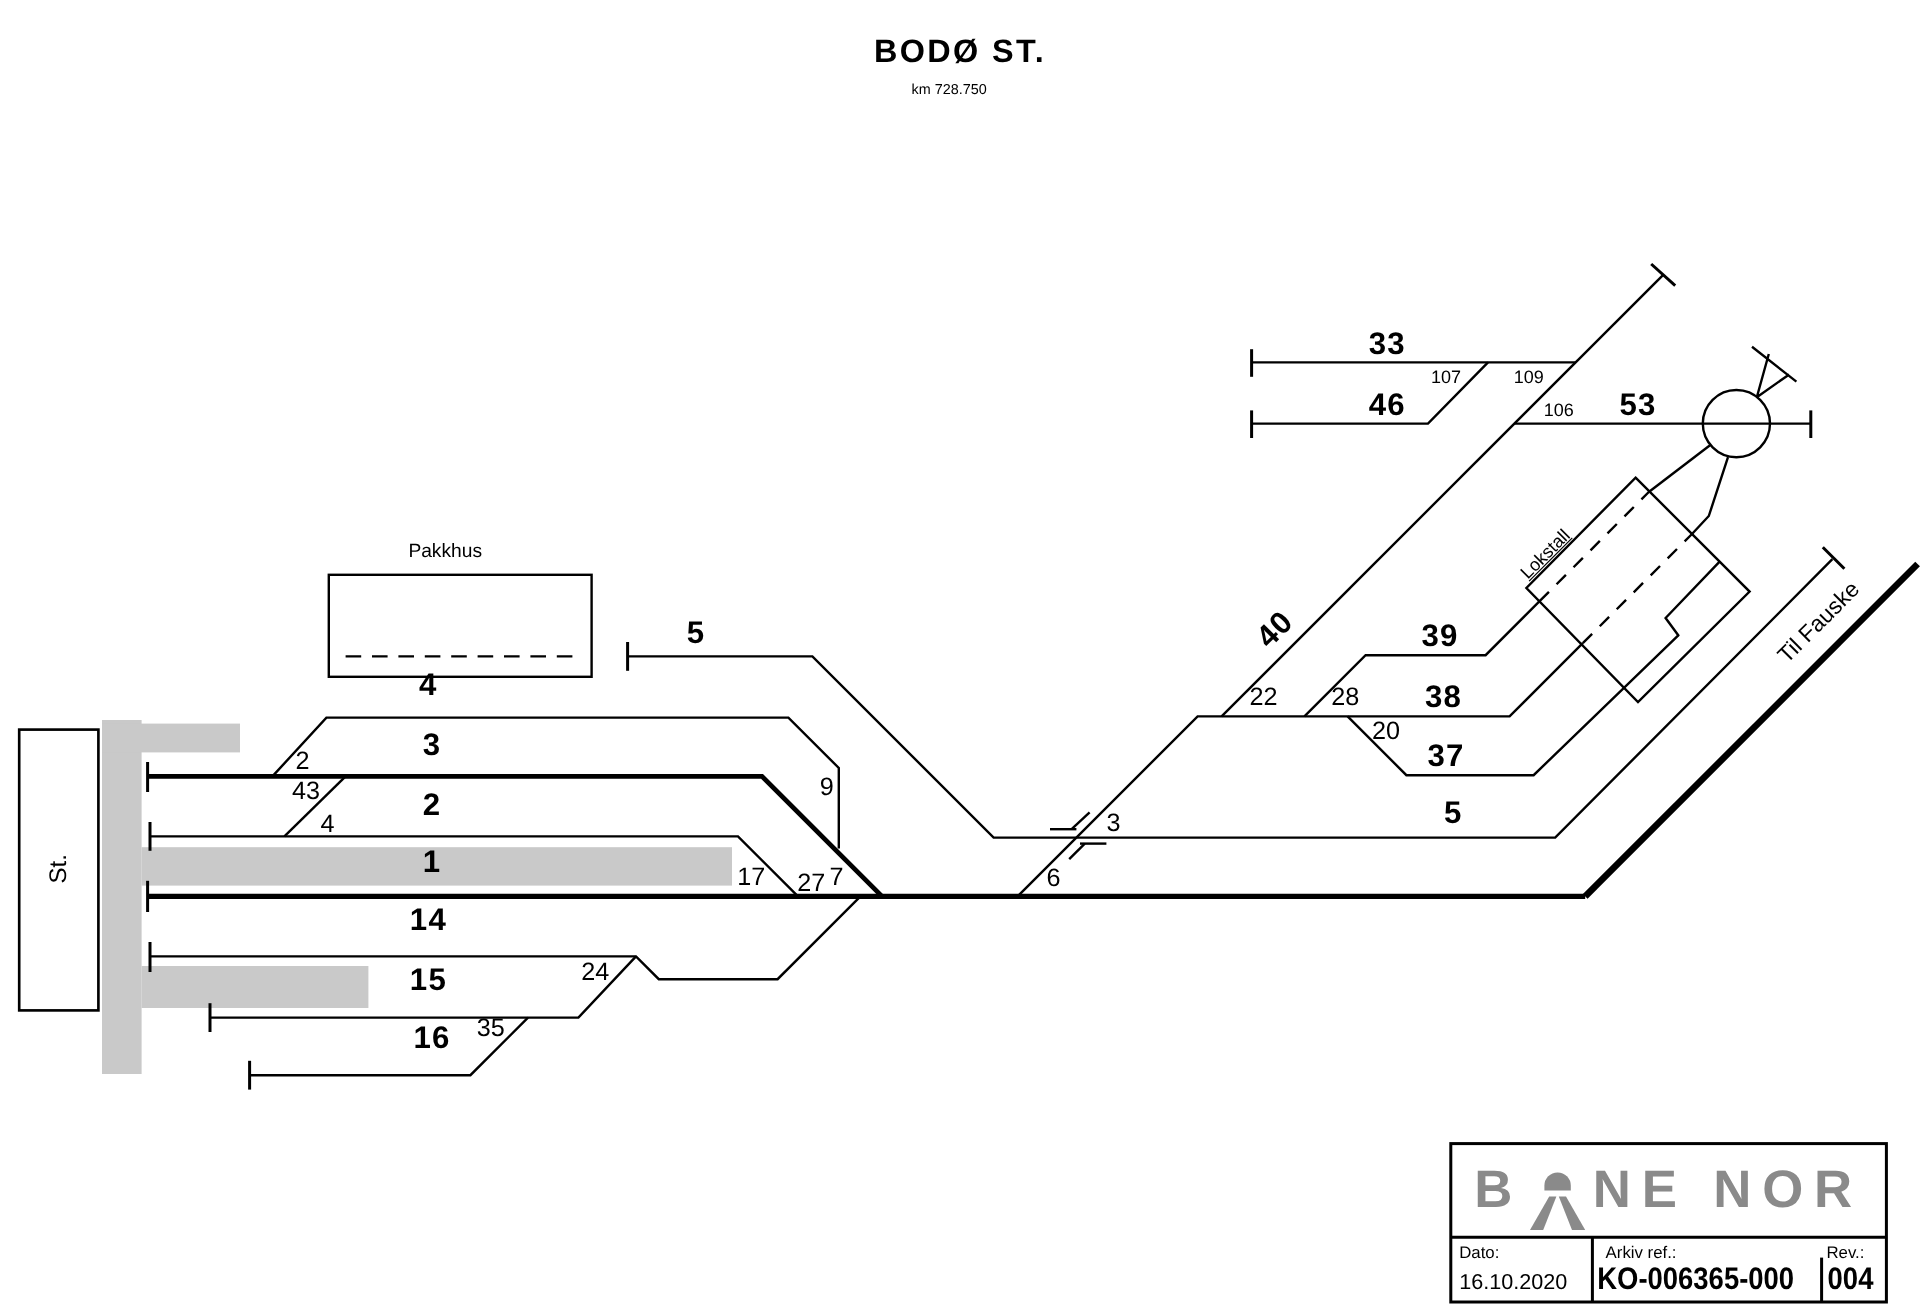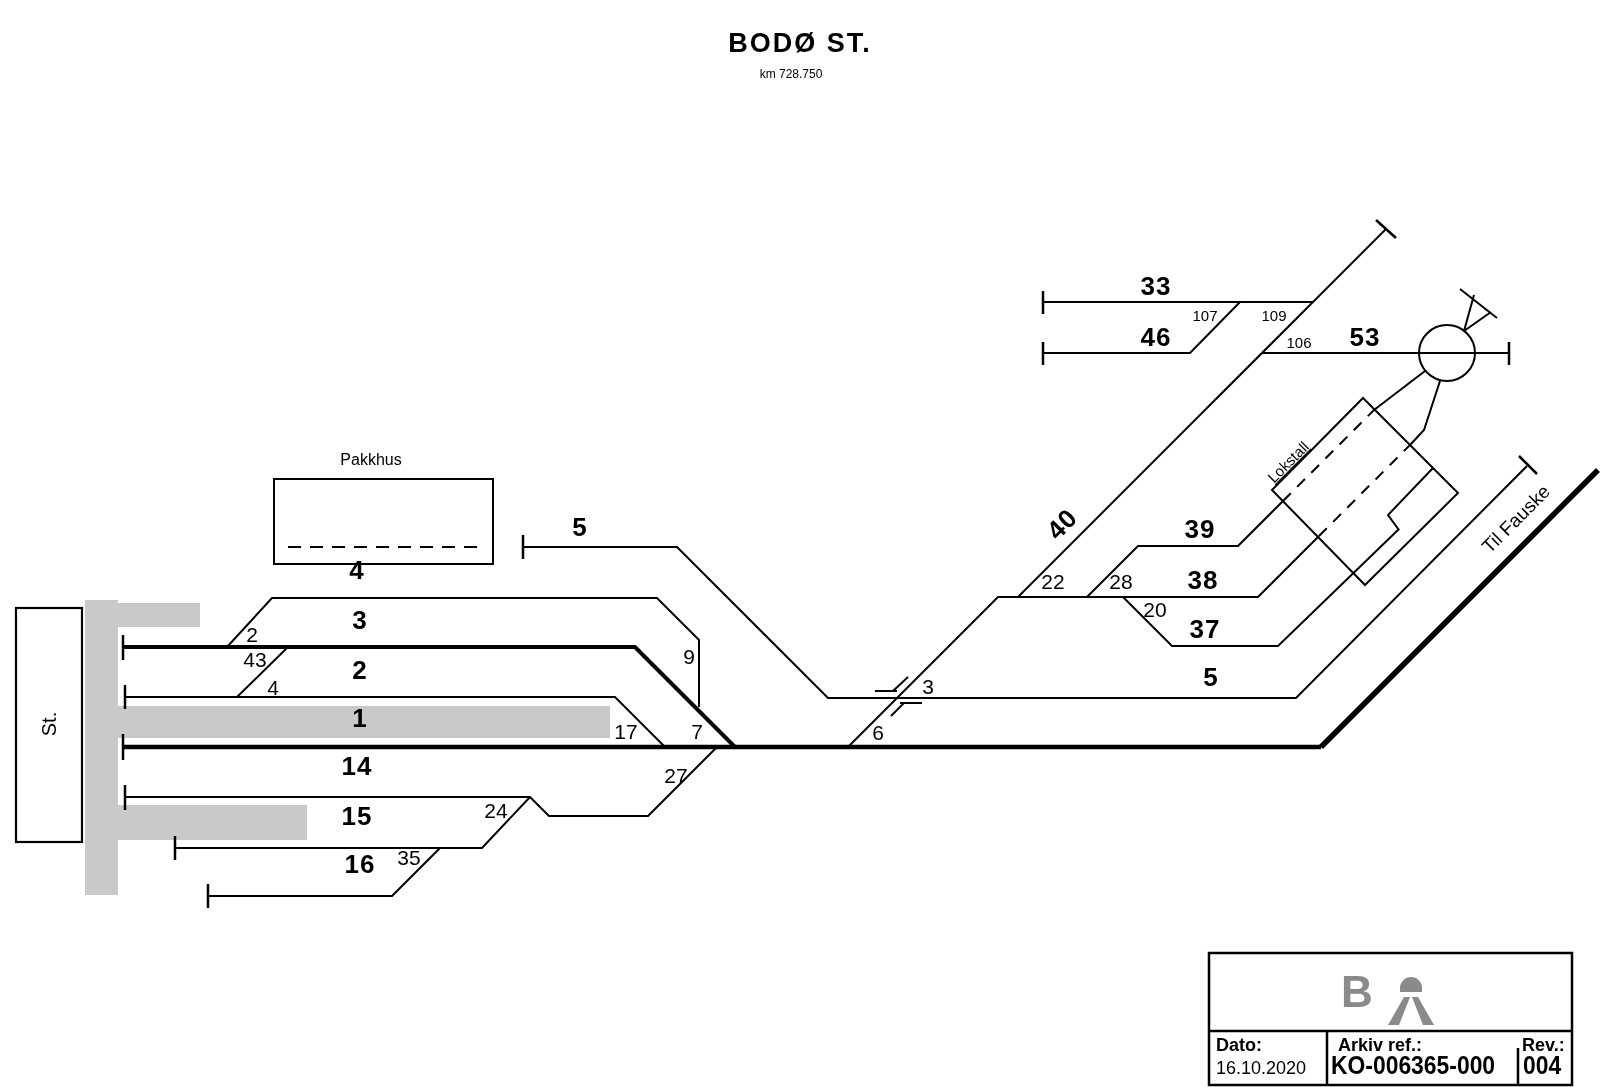--- a/index.html
+++ b/index.html
@@ -10,21 +10,21 @@
   .track-num{font-size:26px;font-weight:bold;letter-spacing:1px;}
   .sw-num{font-size:21px;font-weight:500;}
   .sw-sm{font-size:15px;font-weight:500;}
   .rot45{transform:translate(-50%,-50%) rotate(-45deg);}
   .rot90{transform:translate(-50%,-50%) rotate(-90deg);}
   .bldg-lbl{font-size:16px;}
   .underl{text-decoration:underline;}
   .title-main{font-size:27px;font-weight:bold;letter-spacing:2px;}
   .title-sub{font-size:12px;font-weight:500;}
   
-  .tb-label{position:absolute;font-size:18px;font-weight:bold;}
+  .tb-label{position:absolute;font-size:14px;}
   .tb-value{position:absolute;font-size:18px;}
   .tb-big{position:absolute;font-size:26px;font-weight:bold;transform:scaleX(.88);transform-origin:left bottom;letter-spacing:0px;}
   #logo-row{position:absolute;left:1209px;top:953px;width:363px;height:78px;display:flex;align-items:center;justify-content:center;}
   #logo-row .logo-txt{font-size:44px;font-weight:bold;color:#8a8a8a;letter-spacing:9px;line-height:1;}
   #logo-icon{margin:0 2px;transform:translateY(7px);}
 </style>
 </head>
 <body>
 
 <div id="canvas">
@@ -147,41 +147,42 @@
   <div class="lbl track-num" style="left:1156px;top:337px">46</div>
   <div class="lbl track-num" style="left:1156px;top:286px">33</div>
   <div class="lbl track-num" style="left:1365px;top:337px">53</div>
 
   <div class="lbl sw-num" style="left:252px;top:634px">2</div>
   <div class="lbl sw-num" style="left:255px;top:659px">43</div>
   <div class="lbl sw-num" style="left:273px;top:687px">4</div>
   <div class="lbl sw-num" style="left:689px;top:656px">9</div>
   <div class="lbl sw-num" style="left:626px;top:731px">17</div>
   <div class="lbl sw-num" style="left:697px;top:731px">7</div>
-  <div class="lbl sw-num" style="left:676px;top:775px">27</div>
+  <div class="lbl sw-num" style="left:676px;top:736px">27</div>
   <div class="lbl sw-num" style="left:496px;top:810px">24</div>
   <div class="lbl sw-num" style="left:409px;top:857px">35</div>
   <div class="lbl sw-num" style="left:928px;top:686px">3</div>
   <div class="lbl sw-num" style="left:878px;top:732px">6</div>
   <div class="lbl sw-num" style="left:1053px;top:581px">22</div>
   <div class="lbl sw-num" style="left:1121px;top:581px">28</div>
   <div class="lbl sw-num" style="left:1155px;top:609px">20</div>
   <div class="lbl sw-sm" style="left:1205px;top:315px">107</div>
   <div class="lbl sw-sm" style="left:1274px;top:315px">109</div>
   <div class="lbl sw-sm" style="left:1299px;top:342px">106</div>
 
   <div id="logo-row">
     <span class="logo-txt">B</span>
     <svg id="logo-icon" width="54" height="52" viewBox="0 0 54 52">
       <g fill="#8a8a8a">
         <path d="M16,15 A11,11 0 0 1 38,15 L38,19 L16,19 Z"></path>
         <polygon points="20,24 26,24 15,52 4,52"></polygon>
         <polygon points="28,24 34,24 50,52 39,52"></polygon>
       </g>
     </svg>
+    <span class="logo-txt">NE NOR</span>
   </div>
 
   <div class="tb-label" style="left:1216px;top:1035px">Dato:</div>
   <div class="tb-value" style="left:1216px;top:1058px">16.10.2020</div>
   <div class="tb-label" style="left:1338px;top:1035px">Arkiv ref.:</div>
   <div class="tb-big" style="left:1331px;top:1050px">KO-006365-000</div>
   <div class="tb-label" style="left:1522px;top:1035px">Rev.:</div>
   <div class="tb-big" style="left:1523px;top:1050px">004</div>
 
 </div>

